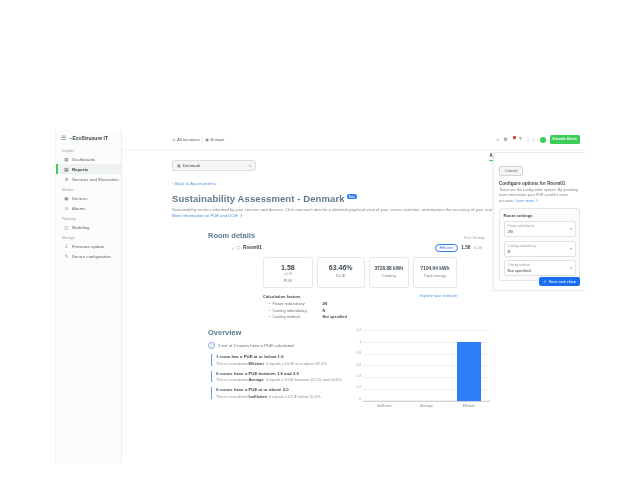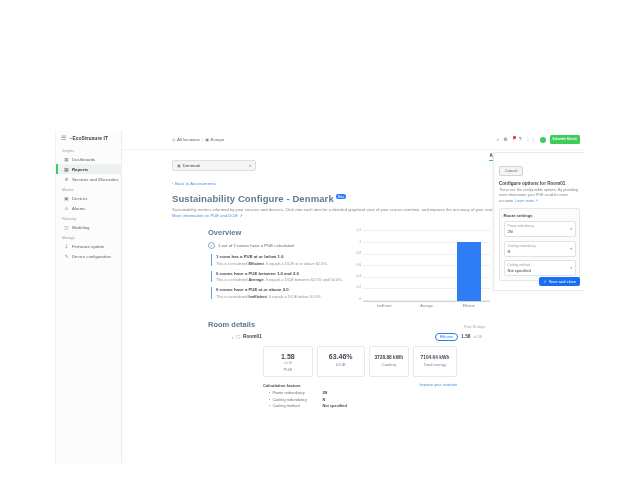--- a/index.html
+++ b/index.html
@@ -206,28 +206,91 @@
       </div>
 
       <div>
         <span class="back-link">
           <span>‹</span>
           <span>Back to Assessments</span>
         </span>
       </div>
 
       <div class="page-title-row">
-        <h1 class="page-title">Sustainability Configure - Denmark</h1>
+        <h1 class="page-title">Sustainability Assessment - Denmark</h1>
         <span class="beta-badge">Beta</span>
       </div>
       <p class="desc">
         <span>Sustainability metrics informed by your sensors and devices. Click into each item for a detailed graphical view of your scores overtime, and improve the accuracy of your scores by editing and providing more information.</span>
         <span class="link">More information on PUE and DCiE</span>
         <span class="link">↗</span>
       </p>
+
+      
+      <section class="section room-details">
+        <div class="rd-head">
+          <h2 class="sec-heading">Room details</h2>
+          <span class="period">Past 30 days</span>
+        </div>
+        <div class="room-row">
+          <span class="room-left">
+            <span class="chev">›</span>
+            <span class="room-ico">▢</span>
+            <span class="room-name">Room01</span>
+          </span>
+          <span class="room-right">
+            <span class="pill">Efficient</span>
+            <span class="room-val">1.58</span>
+            <span class="room-delta">±0.18</span>
+          </span>
+        </div>
+
+        <div class="details-body">
+          <div class="cards">
+            <div class="card card-1">
+              <div class="card-val-lg">1.58</div>
+              <div class="card-sub">±0.18</div>
+              <div class="card-label">PUE</div>
+            </div>
+            <div class="card card-2">
+              <div class="card-val-lg">63.46%</div>
+              <div class="card-label">DCiE</div>
+            </div>
+            <div class="card card-3">
+              <div class="card-val-sm">3728.88 kWh</div>
+              <div class="card-label">Cooling</div>
+            </div>
+            <div class="card card-4">
+              <div class="card-val-sm">7104.64 kWh</div>
+              <div class="card-label">Total energy</div>
+            </div>
+          </div>
+
+          <div class="calc">
+            <div class="calc-head-row">
+              <span class="calc-heading">Calculation factors</span>
+              <span class="calc-link">Improve your estimate</span>
+            </div>
+            <div class="calc-rows">
+              <div class="calc-row">
+                <span class="calc-label">Power redundancy</span>
+                <span class="calc-val">2N</span>
+              </div>
+              <div class="calc-row">
+                <span class="calc-label">Cooling redundancy</span>
+                <span class="calc-val">N</span>
+              </div>
+              <div class="calc-row">
+                <span class="calc-label">Cooling method</span>
+                <span class="calc-val">Not specified</span>
+              </div>
+            </div>
+          </div>
+        </div>
+      </section>
 
       
       <section class="section overview">
         <div class="ov-left">
           <h2 class="sec-heading">Overview</h2>
           <div class="summary-row">
             <span class="check-circle">✓</span>
             <span class="summary-text">1 out of 2 rooms have a PUE calculated</span>
           </div>
           <div class="ov-item">
@@ -278,83 +341,20 @@
               </div>
             </div>
           </div>
           <div class="x-labels">
             <span class="x-label">Inefficient</span>
             <span class="x-label">Average</span>
             <span class="x-label">Efficient</span>
           </div>
         </div>
       </section>
-
-      
-      <section class="section room-details">
-        <div class="rd-head">
-          <h2 class="sec-heading">Room details</h2>
-          <span class="period">Past 30 days</span>
-        </div>
-        <div class="room-row">
-          <span class="room-left">
-            <span class="chev">›</span>
-            <span class="room-ico">▢</span>
-            <span class="room-name">Room01</span>
-          </span>
-          <span class="room-right">
-            <span class="pill">Efficient</span>
-            <span class="room-val">1.58</span>
-            <span class="room-delta">±0.18</span>
-          </span>
-        </div>
-
-        <div class="details-body">
-          <div class="cards">
-            <div class="card card-1">
-              <div class="card-val-lg">1.58</div>
-              <div class="card-sub">±0.18</div>
-              <div class="card-label">PUE</div>
-            </div>
-            <div class="card card-2">
-              <div class="card-val-lg">63.46%</div>
-              <div class="card-label">DCiE</div>
-            </div>
-            <div class="card card-3">
-              <div class="card-val-sm">3728.88 kWh</div>
-              <div class="card-label">Cooling</div>
-            </div>
-            <div class="card card-4">
-              <div class="card-val-sm">7104.64 kWh</div>
-              <div class="card-label">Total energy</div>
-            </div>
-          </div>
-
-          <div class="calc">
-            <div class="calc-head-row">
-              <span class="calc-heading">Calculation factors</span>
-              <span class="calc-link">Improve your estimate</span>
-            </div>
-            <div class="calc-rows">
-              <div class="calc-row">
-                <span class="calc-label">Power redundancy</span>
-                <span class="calc-val">2N</span>
-              </div>
-              <div class="calc-row">
-                <span class="calc-label">Cooling redundancy</span>
-                <span class="calc-val">N</span>
-              </div>
-              <div class="calc-row">
-                <span class="calc-label">Cooling method</span>
-                <span class="calc-val">Not specified</span>
-              </div>
-            </div>
-          </div>
-        </div>
-      </section>
     </main>
 
     <aside class="drawer">
       <span class="cancel-btn">Cancel</span>
       <div class="drawer-title">Configure options for Room01</div>
       <div class="drawer-desc">
         <span>These are the configurable options. By providing more information your PUE could be more accurate.</span>
         <span class="link">Learn more</span>
         <span class="link">↗</span>
       </div>

